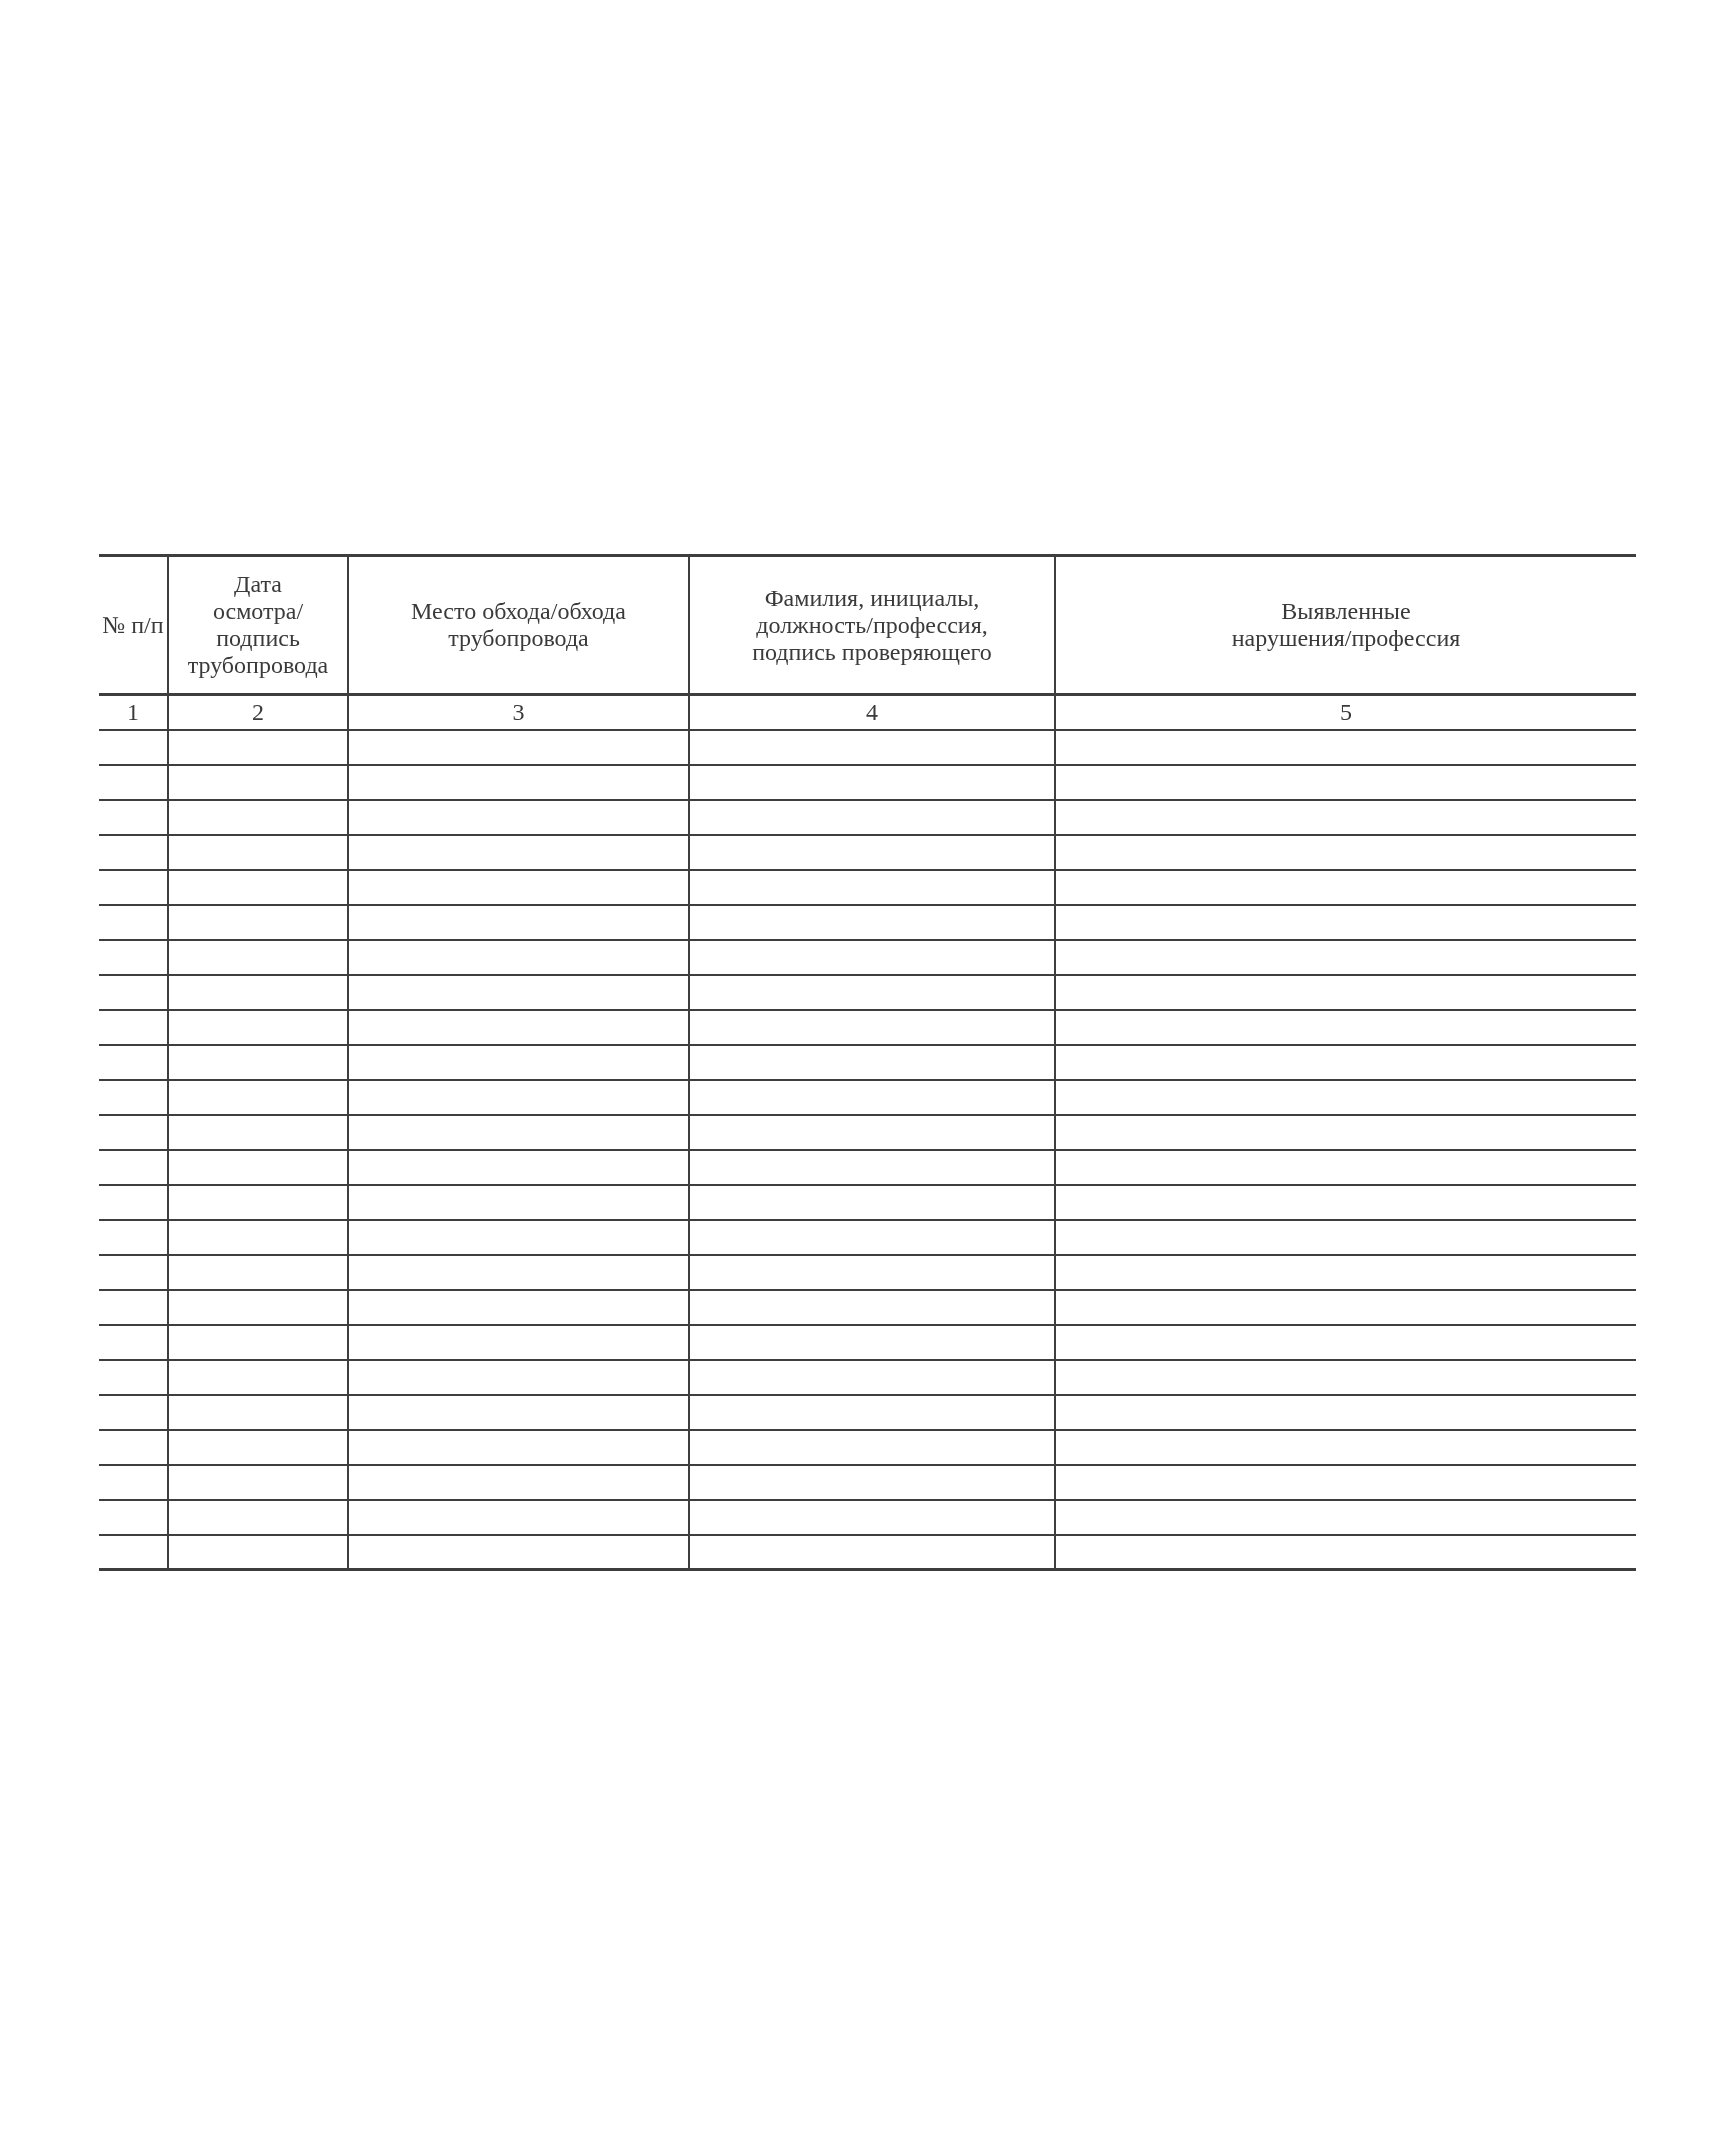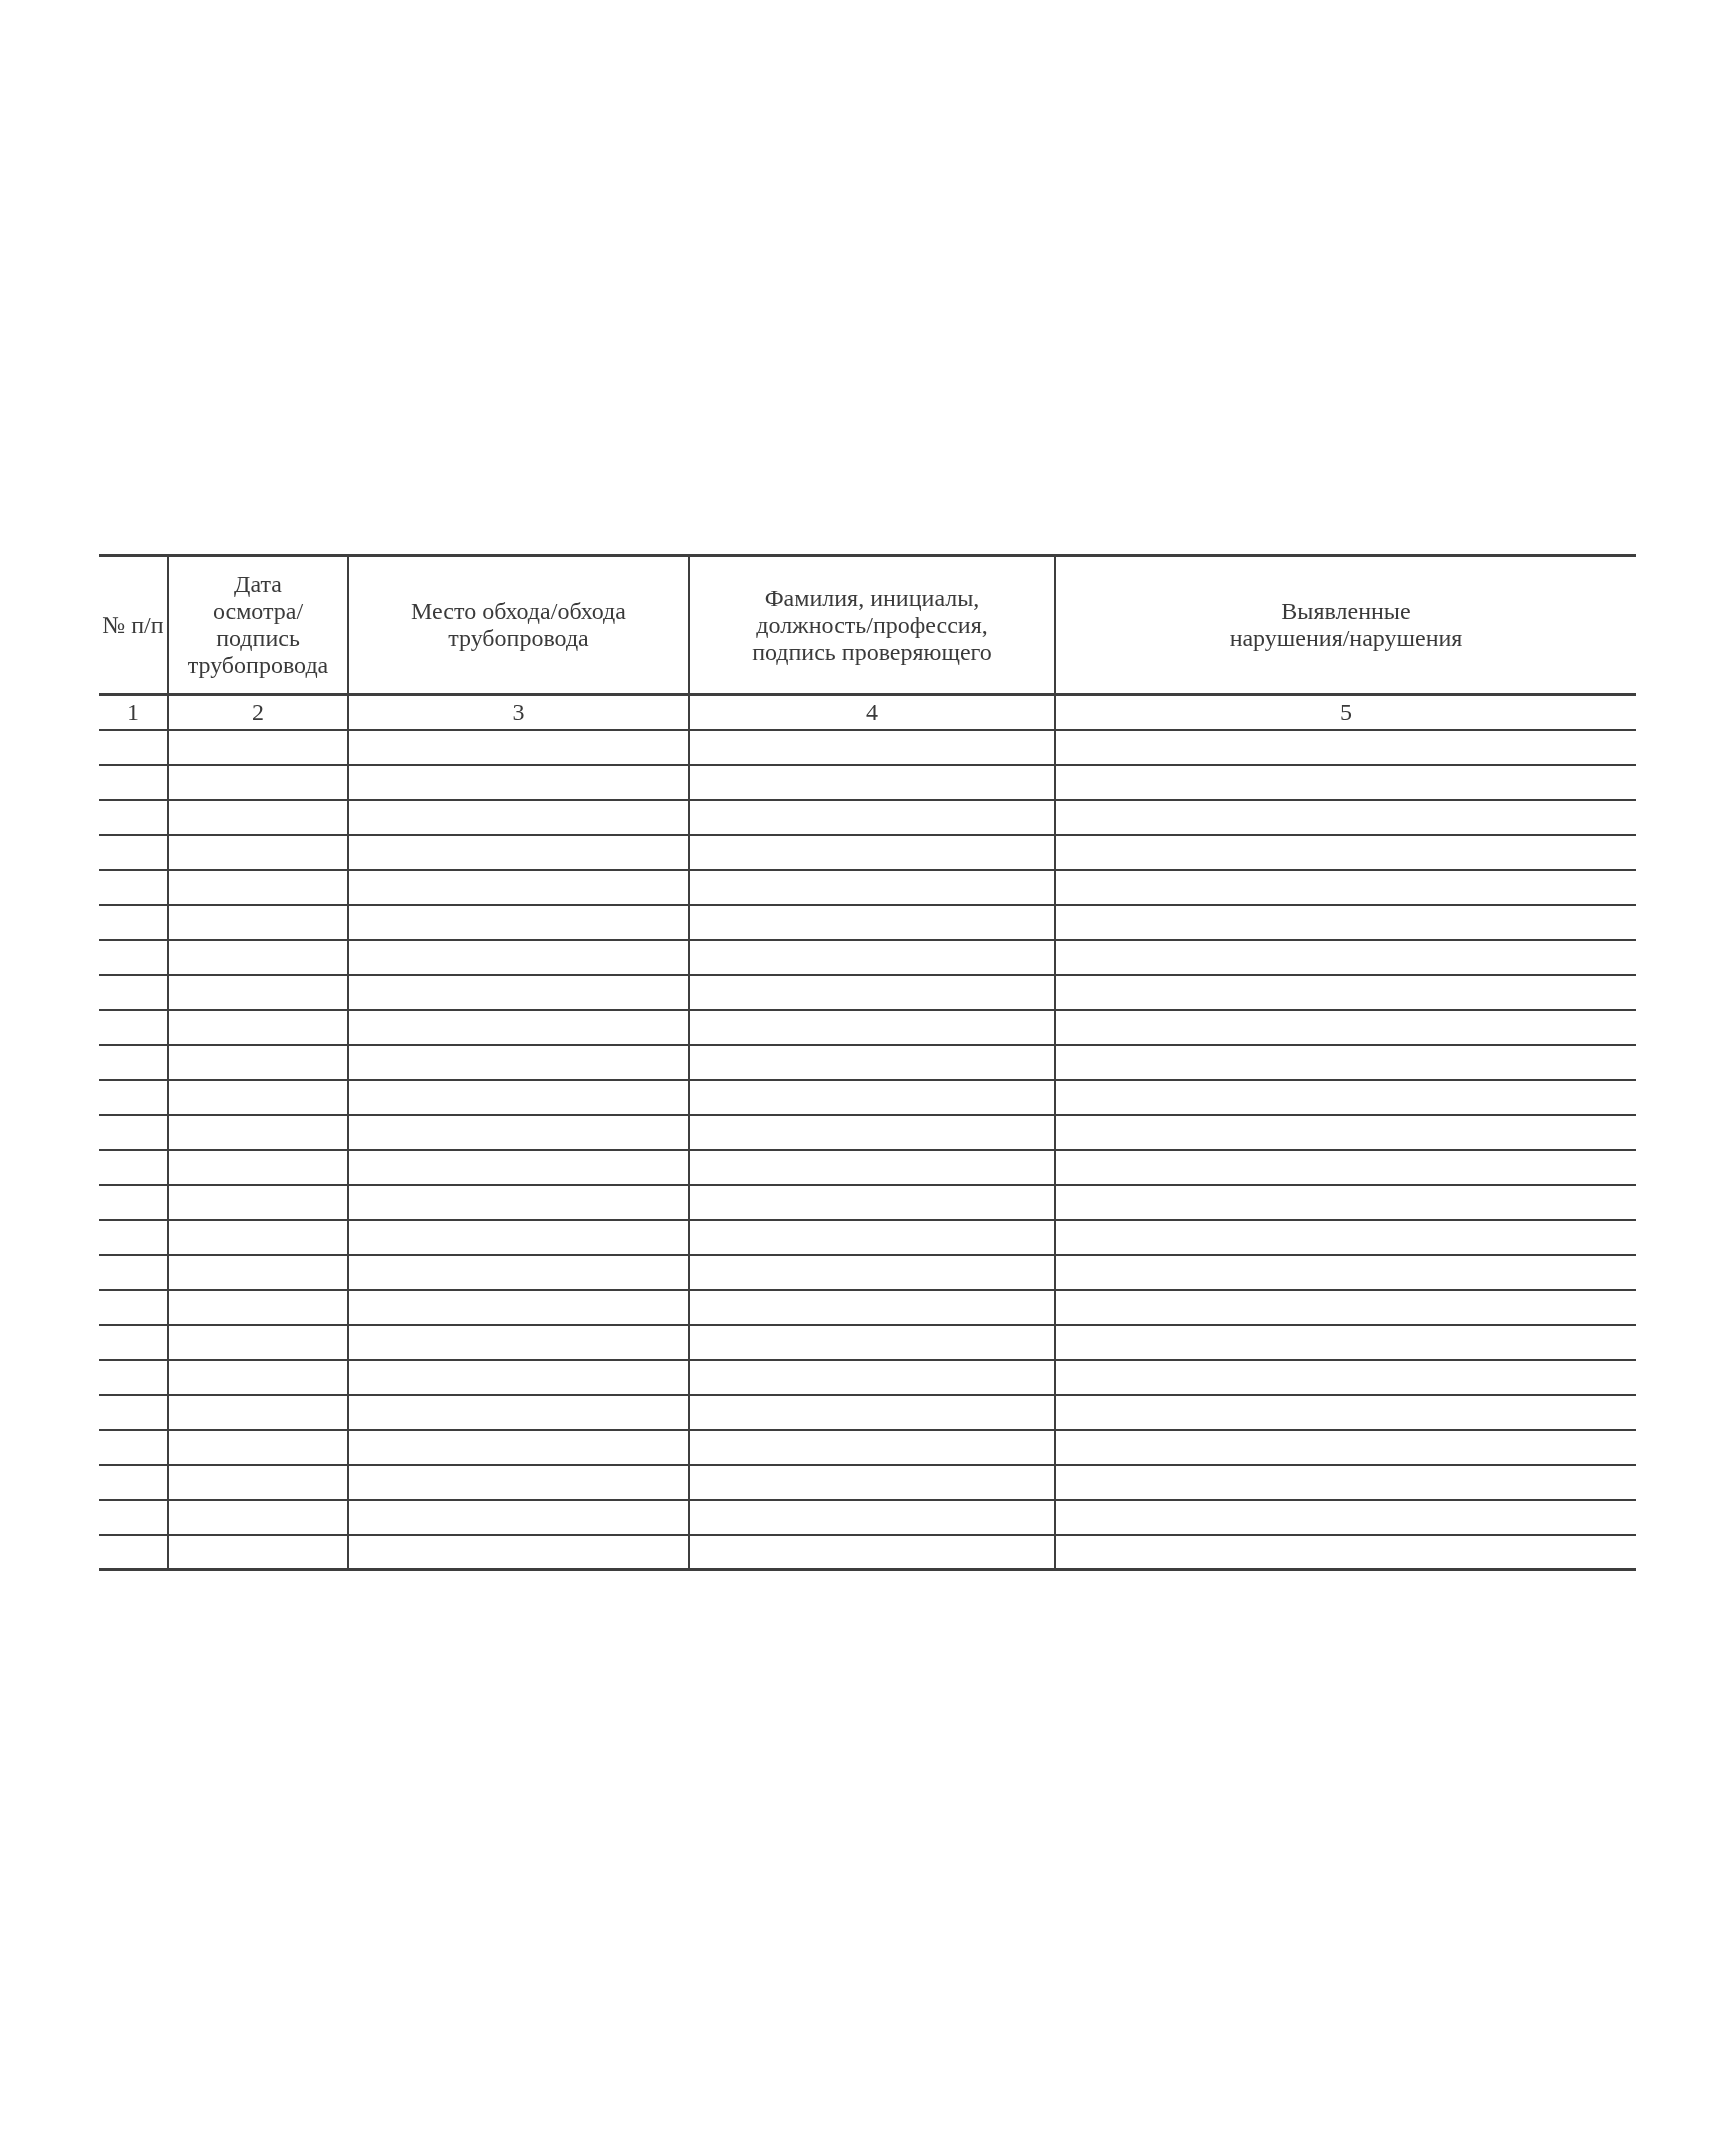--- a/index.html
+++ b/index.html
@@ -76,21 +76,21 @@
         <th>№ п/п</th>
         <th>Дата
 осмотра/ подпись
 трубопровода</th>
         <th>Место обхода/обхода
 трубопровода</th>
         <th>Фамилия, инициалы,
 должность/профессия,
 подпись проверяющего</th>
         <th>Выявленные
-нарушения/нарушения</th>
+нарушения/профессия</th>
       </tr>
     </thead>
     <tbody>
       <tr class="numbers-row">
         <td>1</td>
         <td>2</td>
         <td>3</td>
         <td>4</td>
         <td>5</td>
       </tr>

